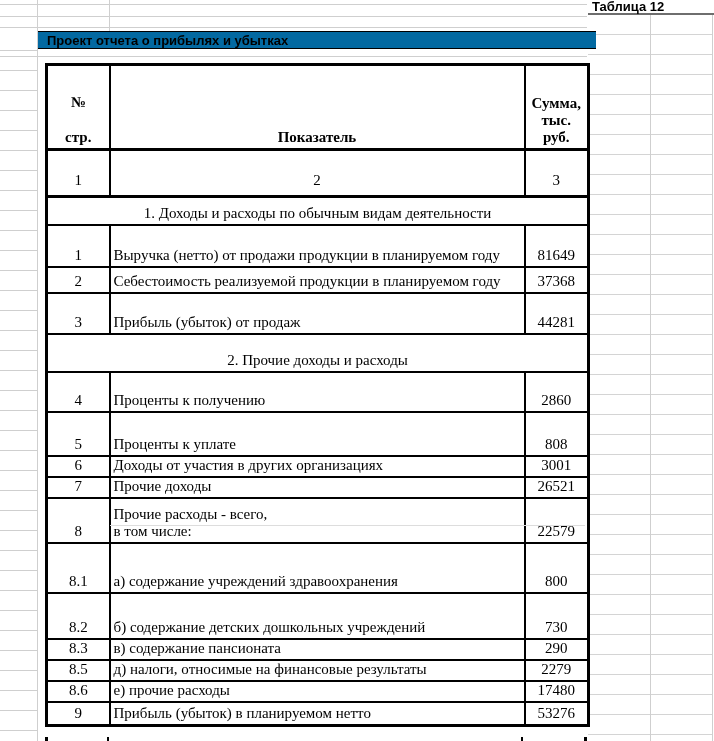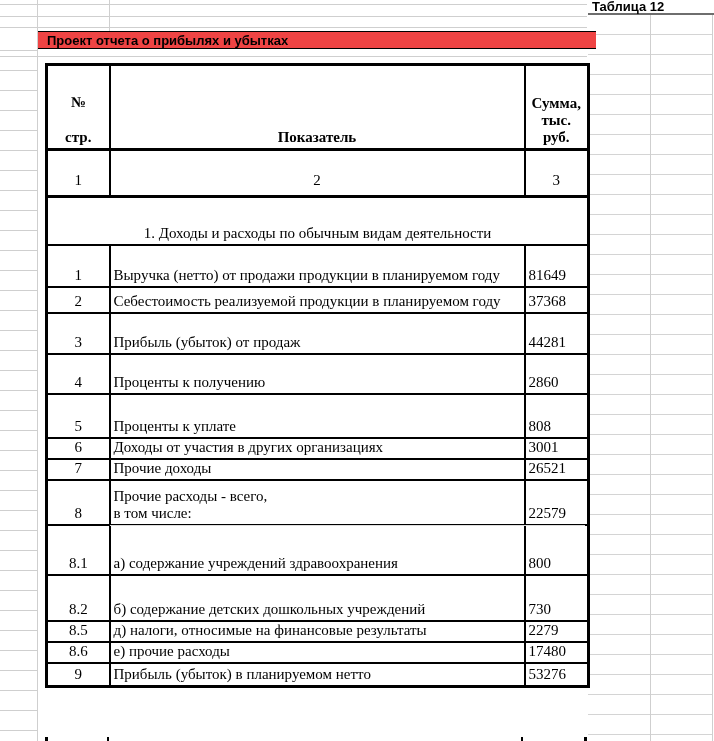--- a/index.html
+++ b/index.html
@@ -24,40 +24,40 @@
     position:absolute;left:588px;top:0;width:125px;height:13px;
     border-bottom:2px solid #6e6e6e;
     font-family:"Liberation Sans", sans-serif;font-weight:bold;font-size:13px;
     display:flex;align-items:center;padding-left:4px;background:#fff;
   }
   
   .title-strip{
     position:absolute;left:38px;top:31px;width:549px;height:16px;
     border-top:1px solid #000;border-bottom:1px solid #000;
     font-family:"Liberation Sans", sans-serif;font-weight:bold;font-size:13px;
-    display:flex;align-items:center;padding-left:9px;background:#ef4444;
+    display:flex;align-items:center;padding-left:9px;background:#0369a1;
   }
   
   table.main{
     position:absolute;left:45px;top:63px;
     border-collapse:collapse;table-layout:fixed;width:542px;
     border:3px solid #000;background:#fff;
   }
   table.main td{
     border:2px solid #000;vertical-align:bottom;
     font-size:15px;line-height:17px;padding:0 3px 2px;overflow:hidden;
   }
   tr.hdr td{border-bottom:3px solid #000;font-weight:bold;text-align:center;}
   .numhead{display:flex;flex-direction:column;justify-content:space-between;height:52px;align-items:center;}
   .sumhead{white-space:pre-line;text-align:center;margin-left:12px;}
   .indhead{padding-bottom:3px;}
   tr.colnums td{text-align:center;padding-bottom:6px;border-bottom:3px solid #000;}
   td.cnum{text-align:center;}
   td.clabel{text-align:left;white-space:pre-line;padding-left:4px;}
-  td.cval{font-size:15.5px;}
+  td.cval{text-align:center;font-size:15.5px;}
   td.section-cell{text-align:center;padding-bottom:4px;}
   
   .inner-faint{position:absolute;left:110px;top:525px;width:475px;height:1px;background:#ddd;}
   
   .tick{position:absolute;background:#000;top:737px;height:4px;}
 </style>
 </head>
 <body>
 
 <div class="page">
@@ -96,40 +96,43 @@
 тыс.
 руб.</td>
       </tr>
 
       <tr class="colnums" style="height:47px">
         <td>1</td>
         <td>2</td>
         <td>3</td>
       </tr>
 
-      <tr style="height:48px">
+      <tr style="height:28px">
         <td colspan="3" class="section-cell">1. Доходы и расходы по обычным видам деятельности</td>
       </tr>
 
       <tr style="height:42px">
         <td class="cnum">1</td>
         <td class="clabel">Выручка (нетто) от продажи продукции в планируемом году</td>
         <td class="cval">81649</td>
       </tr>
       <tr style="height:26px">
         <td class="cnum">2</td>
         <td class="clabel">Себестоимость реализуемой продукции в планируемом году</td>
         <td class="cval">37368</td>
       </tr>
       <tr style="height:41px">
         <td class="cnum">3</td>
         <td class="clabel">Прибыль (убыток) от продаж</td>
         <td class="cval">44281</td>
       </tr>
 
+      <tr style="height:38px">
+        <td colspan="3" class="section-cell">2. Прочие доходы и расходы</td>
+      </tr>
 
       <tr style="height:40px">
         <td class="cnum">4</td>
         <td class="clabel">Проценты к получению</td>
         <td class="cval">2860</td>
       </tr>
       <tr style="height:44px">
         <td class="cnum">5</td>
         <td class="clabel">Проценты к уплате</td>
         <td class="cval">808</td>
@@ -154,20 +157,25 @@
         <td class="cnum">8.1</td>
         <td class="clabel">а) содержание учреждений здравоохранения</td>
         <td class="cval">800</td>
       </tr>
       <tr style="height:46px">
         <td class="cnum">8.2</td>
         <td class="clabel">б) содержание детских дошкольных учреждений</td>
         <td class="cval">730</td>
       </tr>
       <tr style="height:20px">
+        <td class="cnum">8.3</td>
+        <td class="clabel">в) содержание пансионата</td>
+        <td class="cval">290</td>
+      </tr>
+      <tr style="height:20px">
         <td class="cnum">8.5</td>
         <td class="clabel">д) налоги, относимые на финансовые результаты</td>
         <td class="cval">2279</td>
       </tr>
       <tr style="height:20px">
         <td class="cnum">8.6</td>
         <td class="clabel">е) прочие расходы</td>
         <td class="cval">17480</td>
       </tr>
       <tr style="height:24px">

